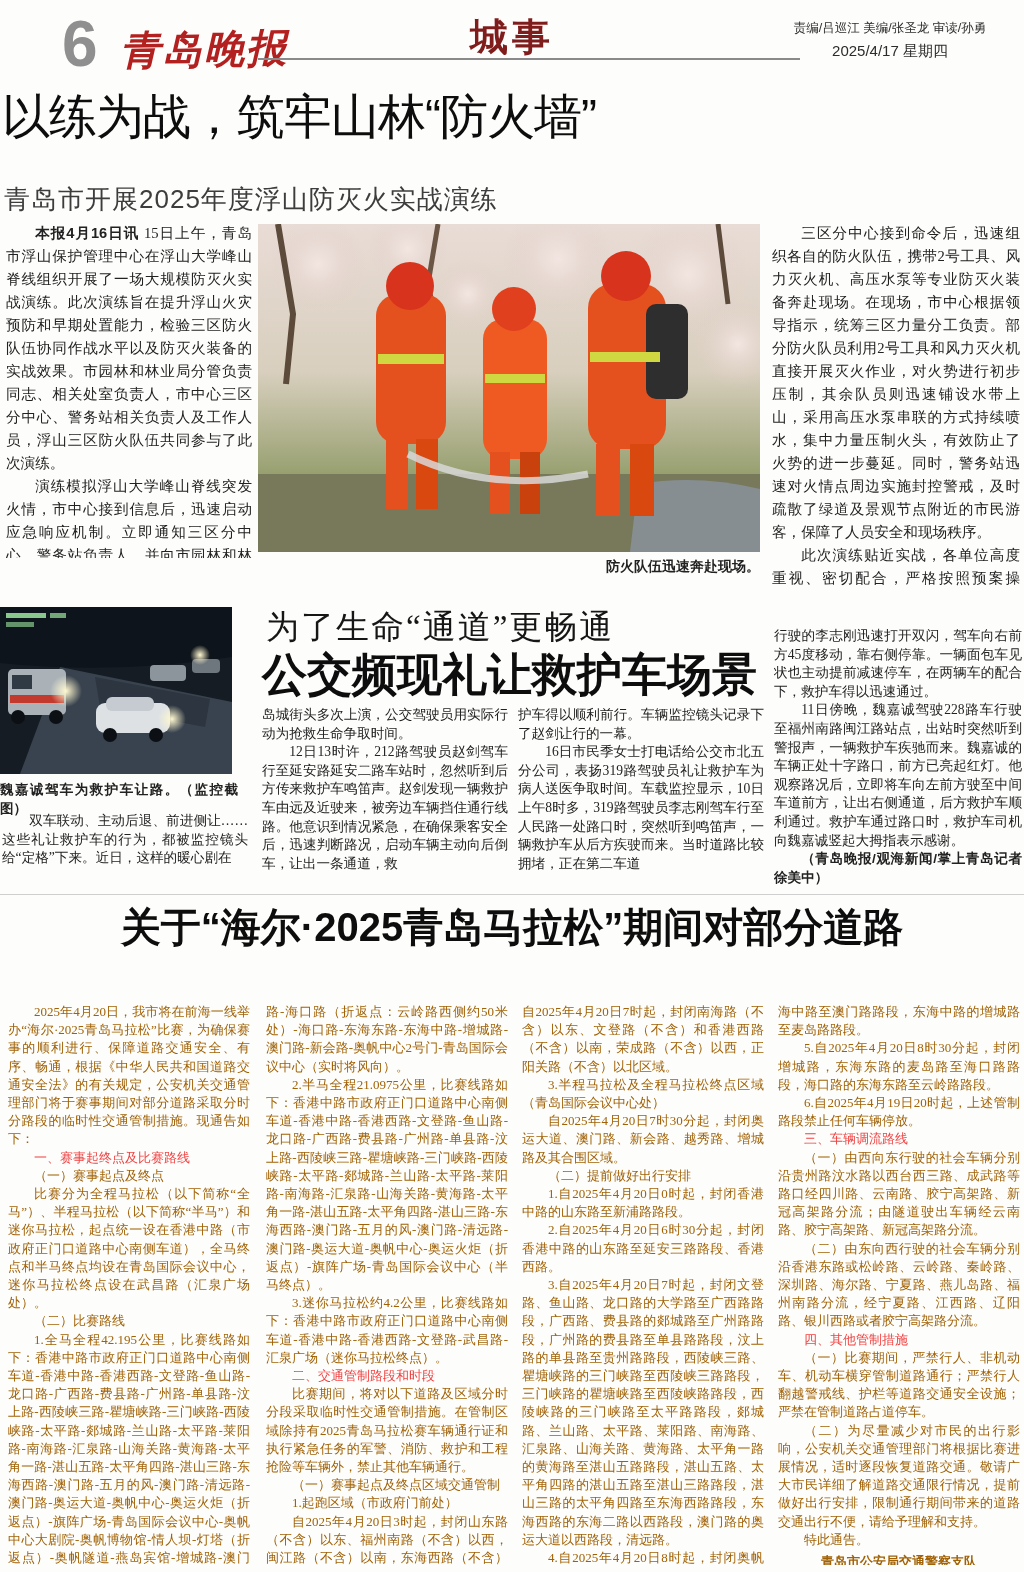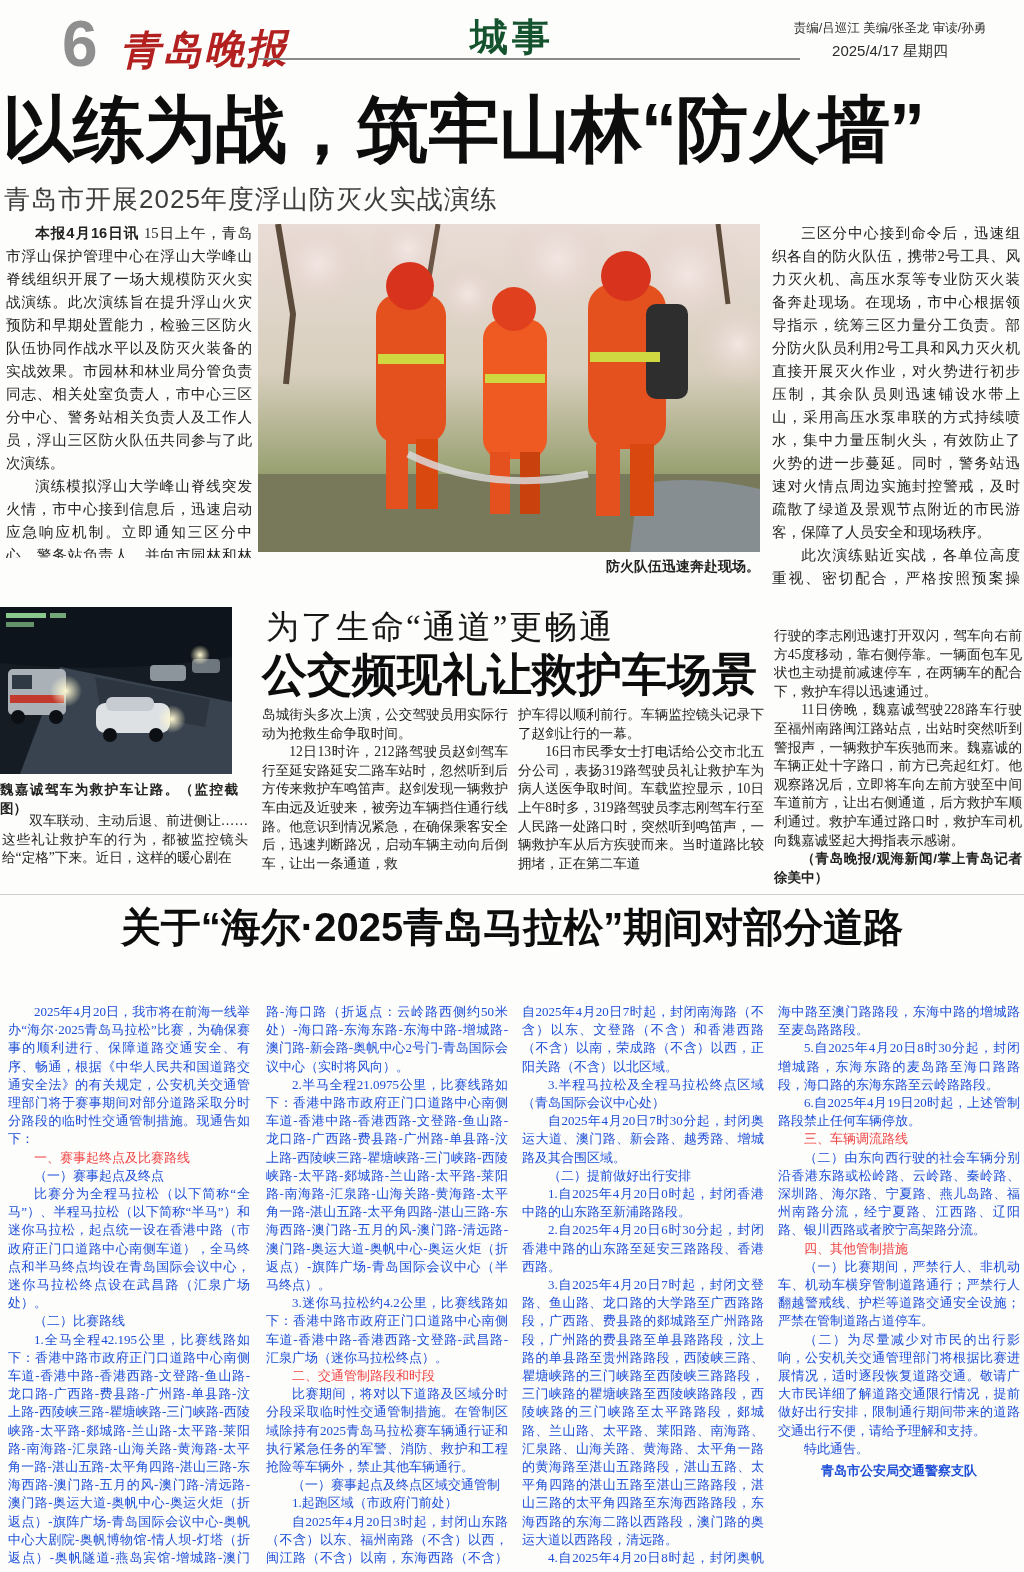--- a/index.html
+++ b/index.html
@@ -8,34 +8,34 @@
     position:relative; width:1024px; height:1572px; margin:0 auto;
     background:#fdfdfb; overflow:hidden;
     font-family:"Liberation Serif", serif; color:#1c1c1c;
   }
   .abs { position:absolute; }
 
   
   .pageno { font-family:"Liberation Sans", sans-serif; font-size:64px; font-weight:bold; color:#8f8f8f; line-height:1; }
   .masthead { font-family:"Liberation Serif", serif; font-style:italic; font-weight:bold;
               font-size:40px; color:#b32020; letter-spacing:2px; transform:rotate(-1deg); }
-  .sectiontitle { font-family:Liberation Mono, monospace; font-size:38px; font-weight:bold; color:#14532d;
+  .sectiontitle { font-family:Liberation Mono, monospace; font-size:38px; font-weight:bold; color:#7f1d1d;
                   letter-spacing:4px; width:100%; text-align:center; }
   .hdr-rule { background:#8a8a8a; height:2px; }
   .editors { font-family:"Liberation Sans", sans-serif; font-size:12.5px; color:#2c2c2c; text-align:center; width:240px; }
   .pubdate { font-family:"Liberation Sans", sans-serif; font-size:15px; color:#2c2c2c; text-align:center; width:240px; }
 
   
-  .headline1 { font-family:"Liberation Sans", sans-serif; font-weight:700; font-size:72px;
+  .headline1 { font-family:"Liberation Sans", sans-serif; font-weight:400; font-size:48px;
                letter-spacing:-1px; color:#0d0d0d; white-space:nowrap; line-height:1.05; }
   .subhead1 { font-family:"Liberation Sans", sans-serif; font-size:26px; color:#3d3d3d; letter-spacing:1px; }
 
   .bodycol p { font-size:14.6px; line-height:23px; text-align:justify; text-indent:2em; color:#222; }
   .a2col p  { font-size:13.6px; line-height:18.6px; text-align:justify; text-indent:2em; color:#222; }
-  .ncol p   { font-size:13px;   line-height:18.2px; text-align:justify; text-indent:2em; color:#1d4ed8; }
+  .ncol p   { font-size:13px;   line-height:18.2px; text-align:justify; text-indent:2em; color:#a16207; }
 
   p.bold { font-family:"Liberation Sans", sans-serif; font-weight:normal; color:#ef4444; }
   p.noind { text-indent:0; }
   p.byline { font-weight:bold; font-family:"Liberation Sans", sans-serif; }
   p.sig { font-weight:bold; font-family:"Liberation Sans", sans-serif; text-align:center; text-indent:0; margin-top:4px; }
   .bodycol b, .a2col b { font-family:"Liberation Sans", sans-serif; }
 
   .photoframe { overflow:hidden; background:#777; }
   .caption1 { font-family:"Liberation Sans", sans-serif; font-weight:bold; font-size:14px; color:#222; text-align:right; }
   .caption2 { font-family:"Liberation Sans", sans-serif; font-weight:bold; font-size:13.5px; line-height:19px; color:#222; text-align:justify; }
@@ -215,20 +215,21 @@
       <p>1.自2025年4月20日0时起，封闭香港中路的山东路至新浦路路段。</p>
       <p>2.自2025年4月20日6时30分起，封闭香港中路的山东路至延安三路路段、香港西路。</p>
       <p>3.自2025年4月20日7时起，封闭文登路、鱼山路、龙口路的大学路至广西路路段，广西路、费县路的郯城路至广州路路段，广州路的费县路至单县路路段，汶上路的单县路至贵州路路段，西陵峡三路、瞿塘峡路的三门峡路至西陵峡三路路段，三门峡路的瞿塘峡路至西陵峡路路段，西陵峡路的三门峡路至太平路路段，郯城路、兰山路、太平路、莱阳路、南海路、汇泉路、山海关路、黄海路、太平角一路的黄海路至湛山五路路段，湛山五路、太平角四路的湛山五路至湛山三路路段，湛山三路的太平角四路至东海西路路段，东海西路的东海二路以西路段，澳门路的奥运大道以西路段，清远路。</p>
       <p>4.自2025年4月20日8时起，封闭奥帆隧道至增城路沿海路段，澳门路的增城路至珠海支路路段，珠海支路的东</p>
     </div>
   <div class="abs ncol" style="left:778px; top:1003px; width:242px; height:562px; overflow:hidden;">
       <p class="noind">海中路至澳门路路段，东海中路的增城路至麦岛路路段。</p>
       <p>5.自2025年4月20日8时30分起，封闭增城路，东海东路的麦岛路至海口路路段，海口路的东海东路至云岭路路段。</p>
       <p>6.自2025年4月19日20时起，上述管制路段禁止任何车辆停放。</p>
       <p class="bold">三、车辆调流路线</p>
+      <p>（一）由西向东行驶的社会车辆分别沿贵州路汶水路以西台西三路、成武路等路口经四川路、云南路、胶宁高架路、新冠高架路分流；由隧道驶出车辆经云南路、胶宁高架路、新冠高架路分流。</p>
       <p>（二）由东向西行驶的社会车辆分别沿香港东路或松岭路、云岭路、秦岭路、深圳路、海尔路、宁夏路、燕儿岛路、福州南路分流，经宁夏路、江西路、辽阳路、银川西路或者胶宁高架路分流。</p>
       <p class="bold">四、其他管制措施</p>
       <p>（一）比赛期间，严禁行人、非机动车、机动车横穿管制道路通行；严禁行人翻越警戒线、护栏等道路交通安全设施；严禁在管制道路占道停车。</p>
       <p>（二）为尽量减少对市民的出行影响，公安机关交通管理部门将根据比赛进展情况，适时逐段恢复道路交通。敬请广大市民详细了解道路交通限行情况，提前做好出行安排，限制通行期间带来的道路交通出行不便，请给予理解和支持。</p>
       <p>特此通告。</p>
       <p class="sig">青岛市公安局交通警察支队</p>
     </div>
 
 </div>
 

